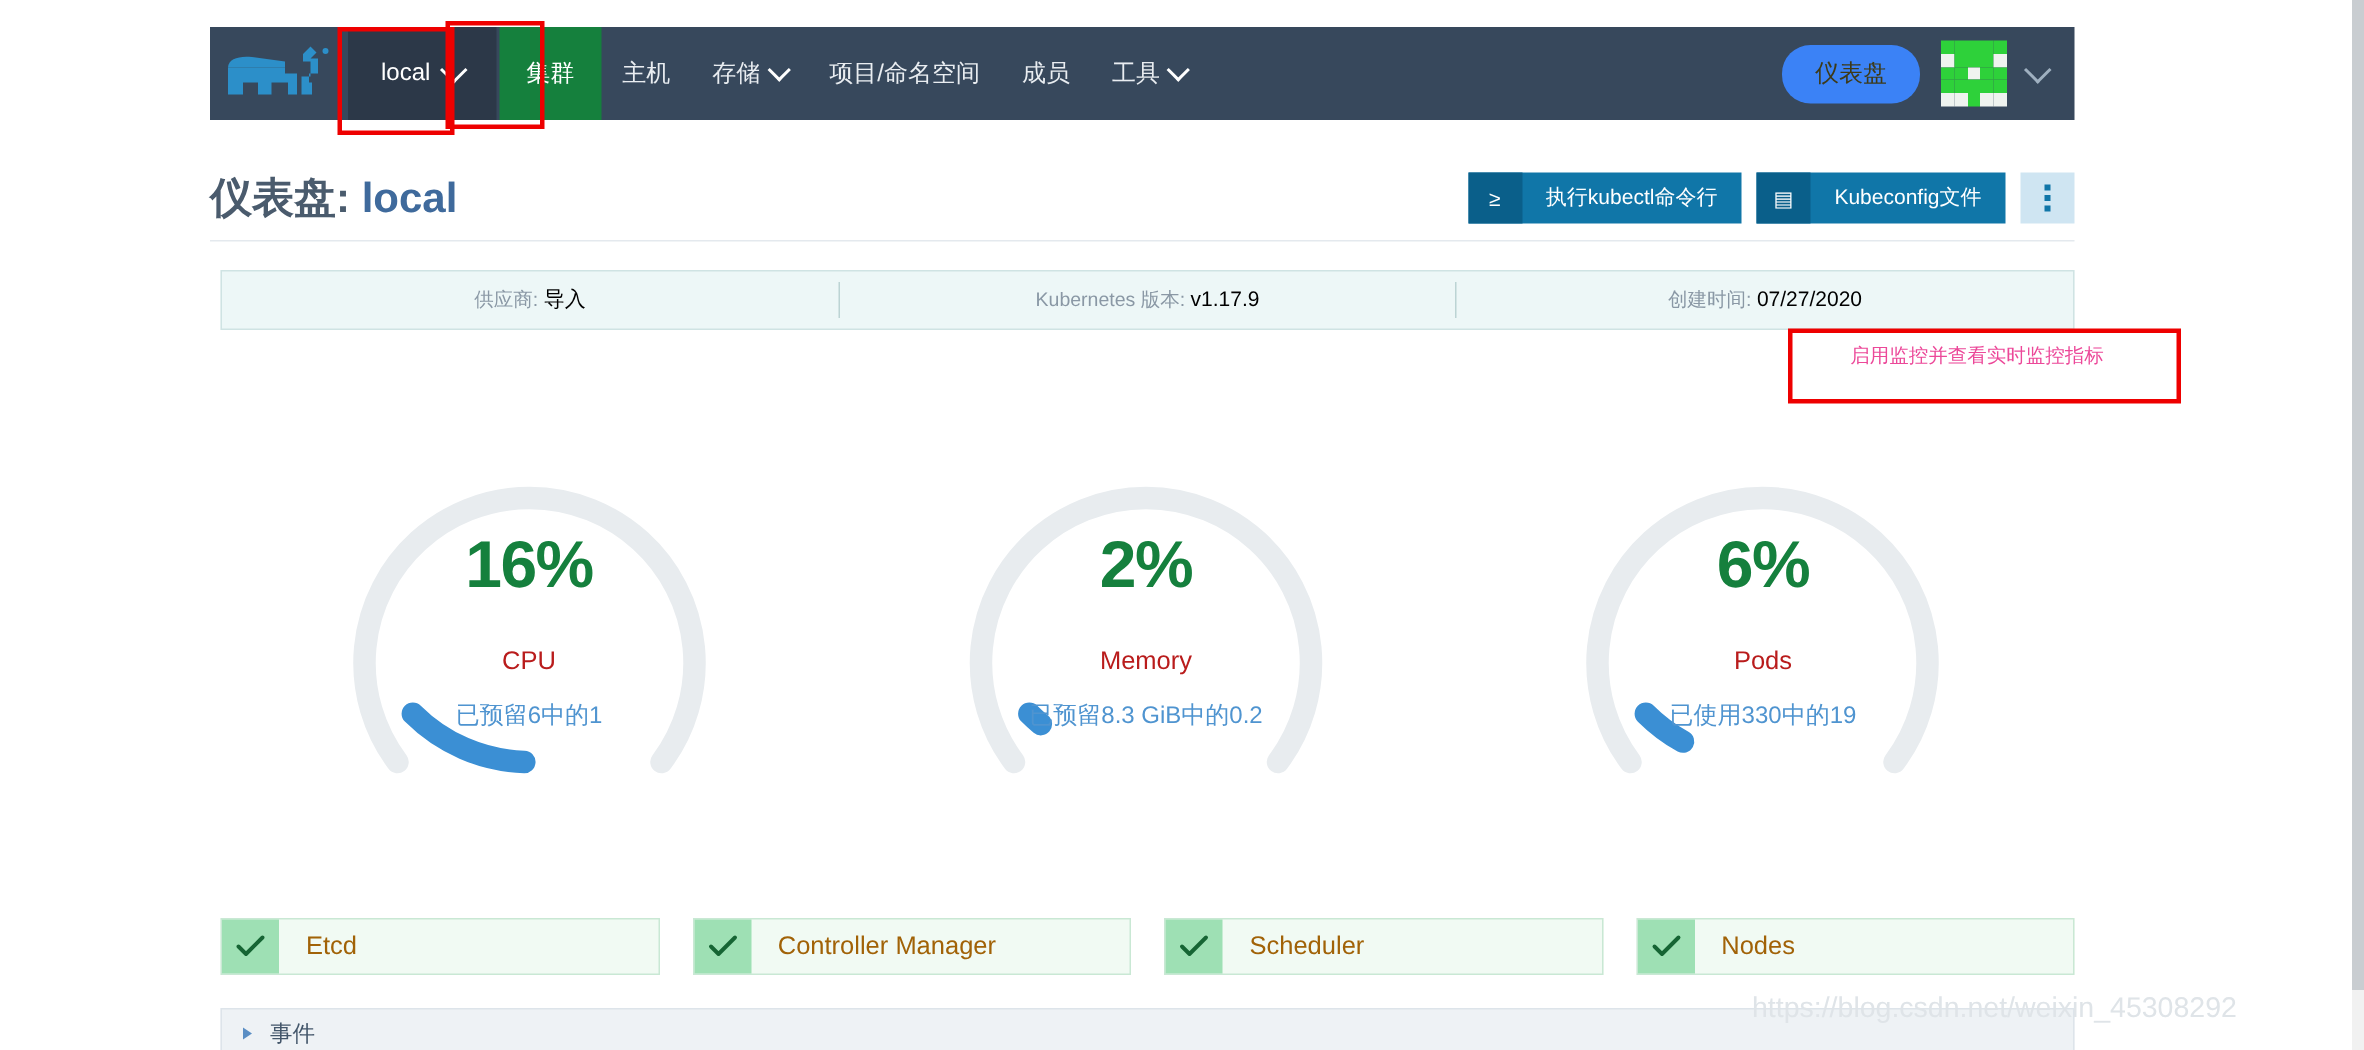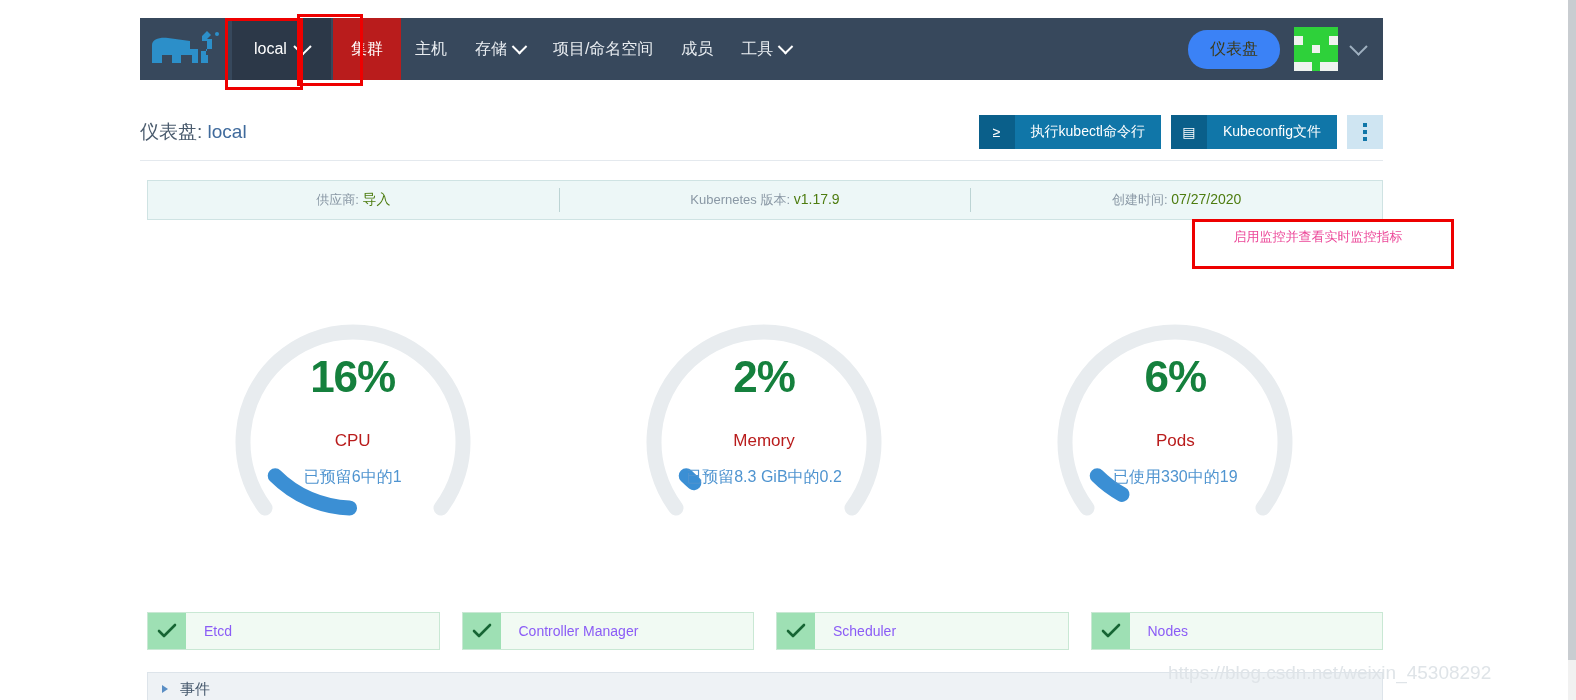--- a/index.html
+++ b/index.html
@@ -70,21 +70,21 @@
     display: flex;
     align-items: center;
     gap: 7px;
     padding: 0 14px;
     color: #e9edf1;
     font-size: 16px;
     white-space: nowrap;
     cursor: pointer;
   }
   .nav-item.active {
-    background: #b91c1c;
+    background: #15803d;
     color: #ffffff;
     padding: 0 18px;
   }
 
   .nav-right {
     margin-left: auto;
     display: flex;
     align-items: center;
     gap: 14px;
     padding-right: 18px;
@@ -120,23 +120,23 @@
     position: absolute;
     left: 140px;
     top: 104px;
     width: 1243px;
     height: 56px;
     display: flex;
     align-items: center;
     border-bottom: 1px solid #e4e9ee;
   }
   .page-title {
-    font-size: 19px;
+    font-size: 28px;
     color: #4a5b6d;
-    font-weight: normal;
+    font-weight: bold;
   }
   .page-title .tname { color: #3f6a9c; }
 
   .head-actions {
     margin-left: auto;
     display: flex;
     align-items: center;
     gap: 10px;
   }
   .act-btn {
@@ -192,21 +192,21 @@
     align-items: center;
   }
   .info-cell {
     flex: 1;
     text-align: center;
     font-size: 13px;
     color: #8a98a5;
     position: relative;
   }
   .info-cell strong {
-    color: #4d7c0f;
+    color: #000000;
     font-weight: normal;
     font-size: 14px;
   }
   .info-sep {
     width: 1px;
     height: 24px;
     background: #bcd4d4;
   }
 
   
@@ -288,22 +288,22 @@
     background: #9ee0b4;
     display: flex;
     align-items: center;
     justify-content: center;
   }
   .status-card .sc-ic svg { display: block; }
   .status-card .sc-lb {
     display: flex;
     align-items: center;
     padding-left: 18px;
-    font-size: 14px;
-    color: #8b5cf6;
+    font-size: 17px;
+    color: #a16207;
   }
 
   
   .events-bar {
     position: absolute;
     left: 147px;
     top: 672px;
     width: 1236px;
     height: 34px;
     background: #eef2f5;

